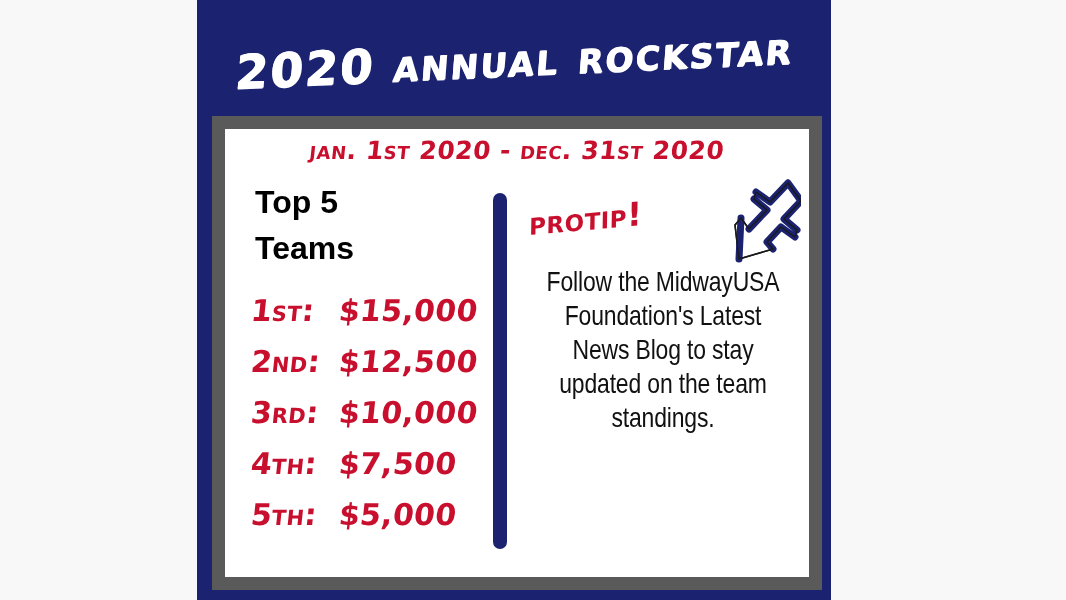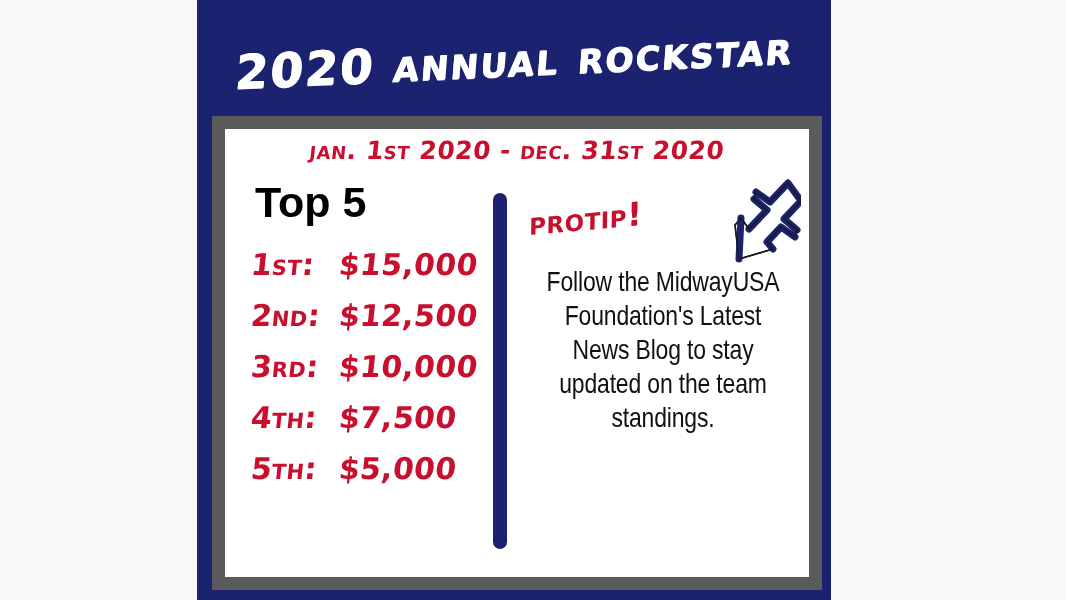--- a/index.html
+++ b/index.html
@@ -107,21 +107,21 @@
     position: absolute;
     left: 10px;
     top: 0;
     width: 255px;
     height: 100%;
   }
   .top5-heading {
     color: #000000;
     font-family: "Liberation Sans", sans-serif;
     font-weight: bold;
-    font-size: 43px;
+    font-size: 32px;
     line-height: 46px;
     padding-left: 20px;
     padding-top: 2px;
   }
   .prize-list {
     margin-top: 14px;
     padding-left: 16px;
   }
   .prize-row {
     display: flex;
@@ -216,20 +216,21 @@
   <div class="gray-frame">
     <div class="white-card">
 
       <div class="date-line">Jan. 1st 2020 - Dec. 31st 2020</div>
 
       <div class="body-cols">
 
         <div class="left-col">
           <div class="top5-heading">
             <div>Top 5</div>
+            <div>Teams</div>
           </div>
 
           <div class="prize-list">
             <div class="prize-row">
               <span class="prize-place">1st:</span>
               <span class="prize-amount">$15,000</span>
             </div>
             <div class="prize-row">
               <span class="prize-place">2nd:</span>
               <span class="prize-amount">$12,500</span>

